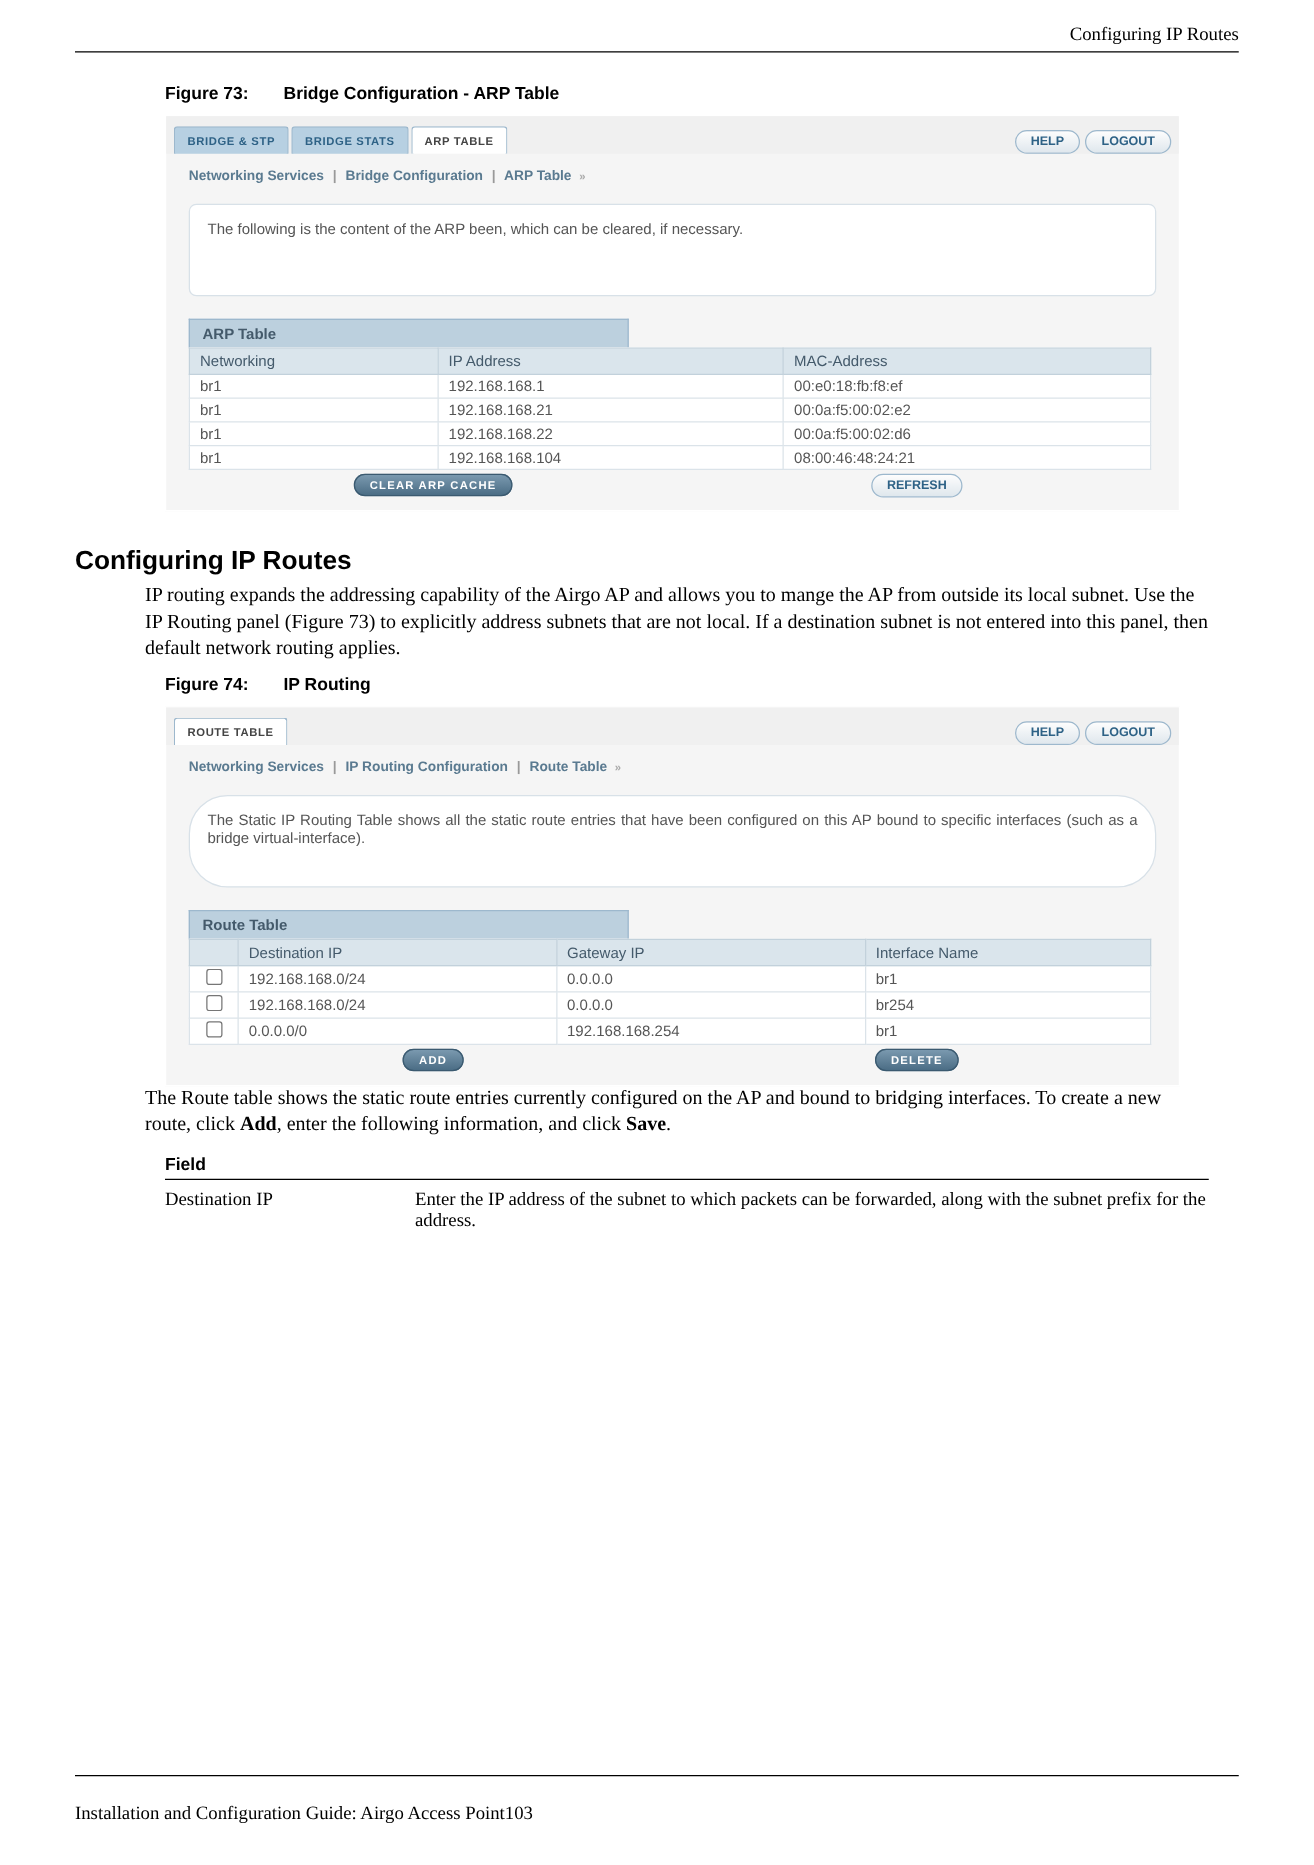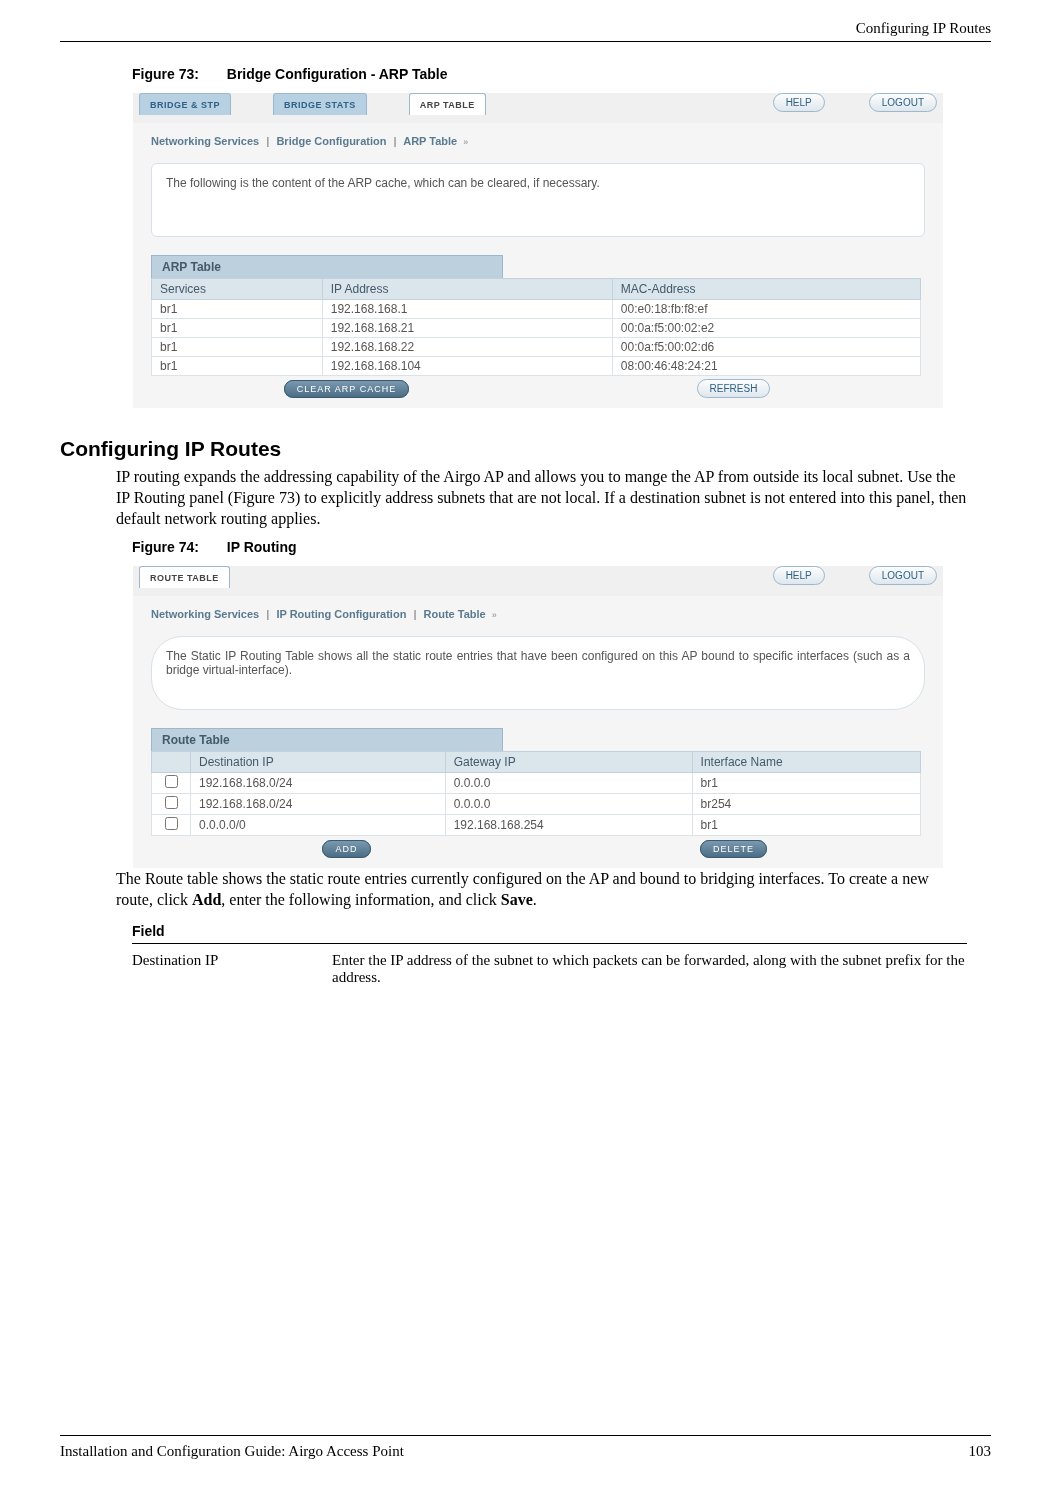--- a/index.html
+++ b/index.html
@@ -36,44 +36,43 @@
     width: 810px;
     background: #f5f5f5;
     border: 1px solid #fff;
     font-family: Verdana, Arial, sans-serif;
     font-size: 11px;
     color: #444;
   }
   
   .ss-topbar {
     display: flex;
-    align-items: flex-start;
+    align-items: flex-end;
     background: #f0f0f0;
     height: 30px;
     padding: 0 6px;
-    gap: 40px;
   }
   .ss-tab {
     font-size: 9px;
     letter-spacing: 0.5px;
     font-weight: bold;
     color: #2e6286;
     background: #b7d0e2;
     border: 1px solid #9db8cd;
     border-bottom: none;
     border-radius: 3px 3px 0 0;
     padding: 6px 10px 5px 10px;
     margin-right: 2px;
     cursor: pointer;
   }
   .ss-tab.active { background: #fff; color: #444; }
   .ss-topbar .spacer { flex: 1; }
   .pill-btn {
     font-size: 10px;
-    font-weight: normal;
+    font-weight: bold;
     color: #2e6286;
     background: linear-gradient(#fdfdfd,#dfe7ed);
     border: 1px solid #9db8cd;
     border-radius: 10px;
     padding: 3px 12px;
     margin-left: 4px;
     cursor: pointer;
   }
   .pill-btn.dark {
     color: #fff;
@@ -170,23 +169,22 @@
   .field-row { display:flex; padding-top: 8px; font-size: 15px; }
   .field-row .c1 { width: 200px; }
   .field-row .c2 { flex:1; }
   .footer {
     position: absolute;
     bottom: 20px;
     left: 60px;
     right: 60px;
     font-size: 15px;
     border-top: 1px solid #000;
-    padding-top: 7px;
+    padding-top: 22px;
     display:flex;
-    justify-content: space-between;
   }
 </style>
 </head>
 <body>
 
 <div class="page">
 
   <div class="top-header">Configuring IP Routes</div>
 
   <div class="fig-caption">
@@ -204,26 +202,26 @@
       <div class="pill-btn">LOGOUT</div>
     </div>
     <div class="ss-breadcrumb">
       <span>Networking Services</span>
       <span class="sep">|</span>
       <span>Bridge Configuration</span>
       <span class="sep">|</span>
       <span>ARP Table</span>
       &nbsp;<span class="ss-arrows">»</span>
     </div>
-    <div class="ss-descbox">The following is the content of the ARP cache, which can be cleared, if necessary.</div>
+    <div class="ss-descbox">The following is the content of the ARP been, which can be cleared, if necessary.</div>
     <div class="ss-table-title">ARP Table</div>
     <table class="ss-table">
       <tbody>
           <tr>
-        <th>Services</th>
+        <th>Networking</th>
         <th>IP Address</th>
         <th>MAC-Address</th>
       </tr>
       <tr>
             <td>br1</td>
             <td>192.168.168.1</td>
             <td>00:e0:18:fb:f8:ef</td>
           </tr>
       <tr>
             <td>br1</td>

